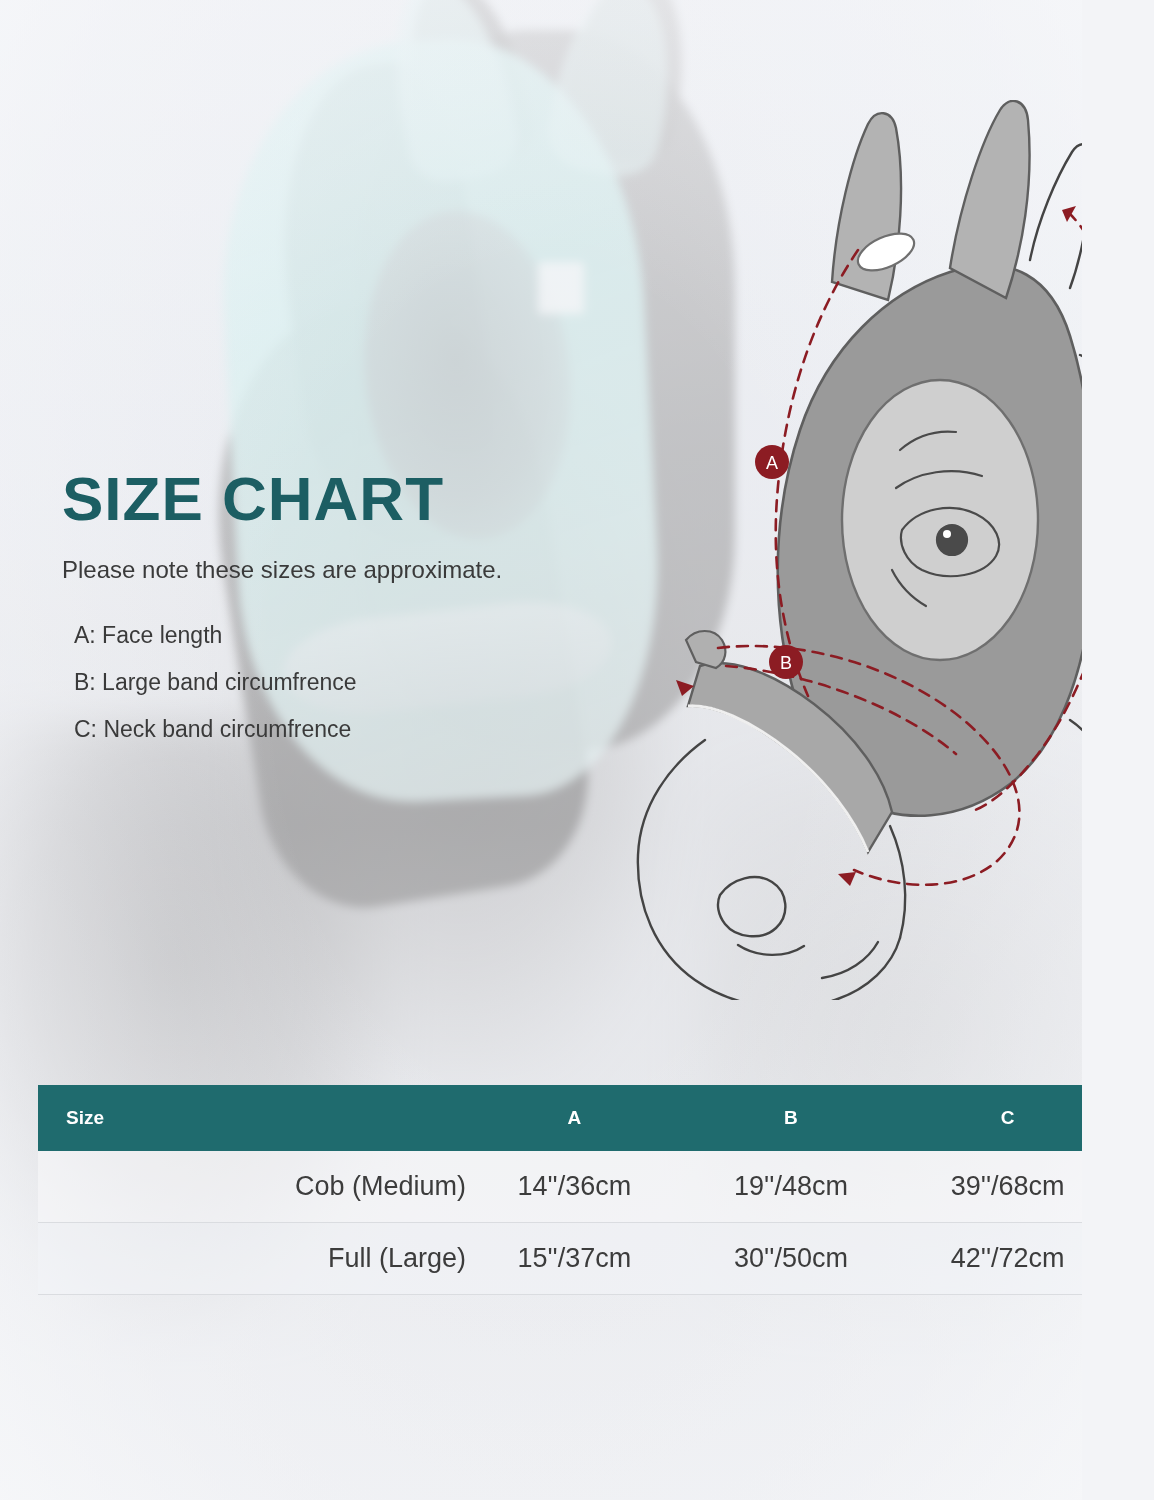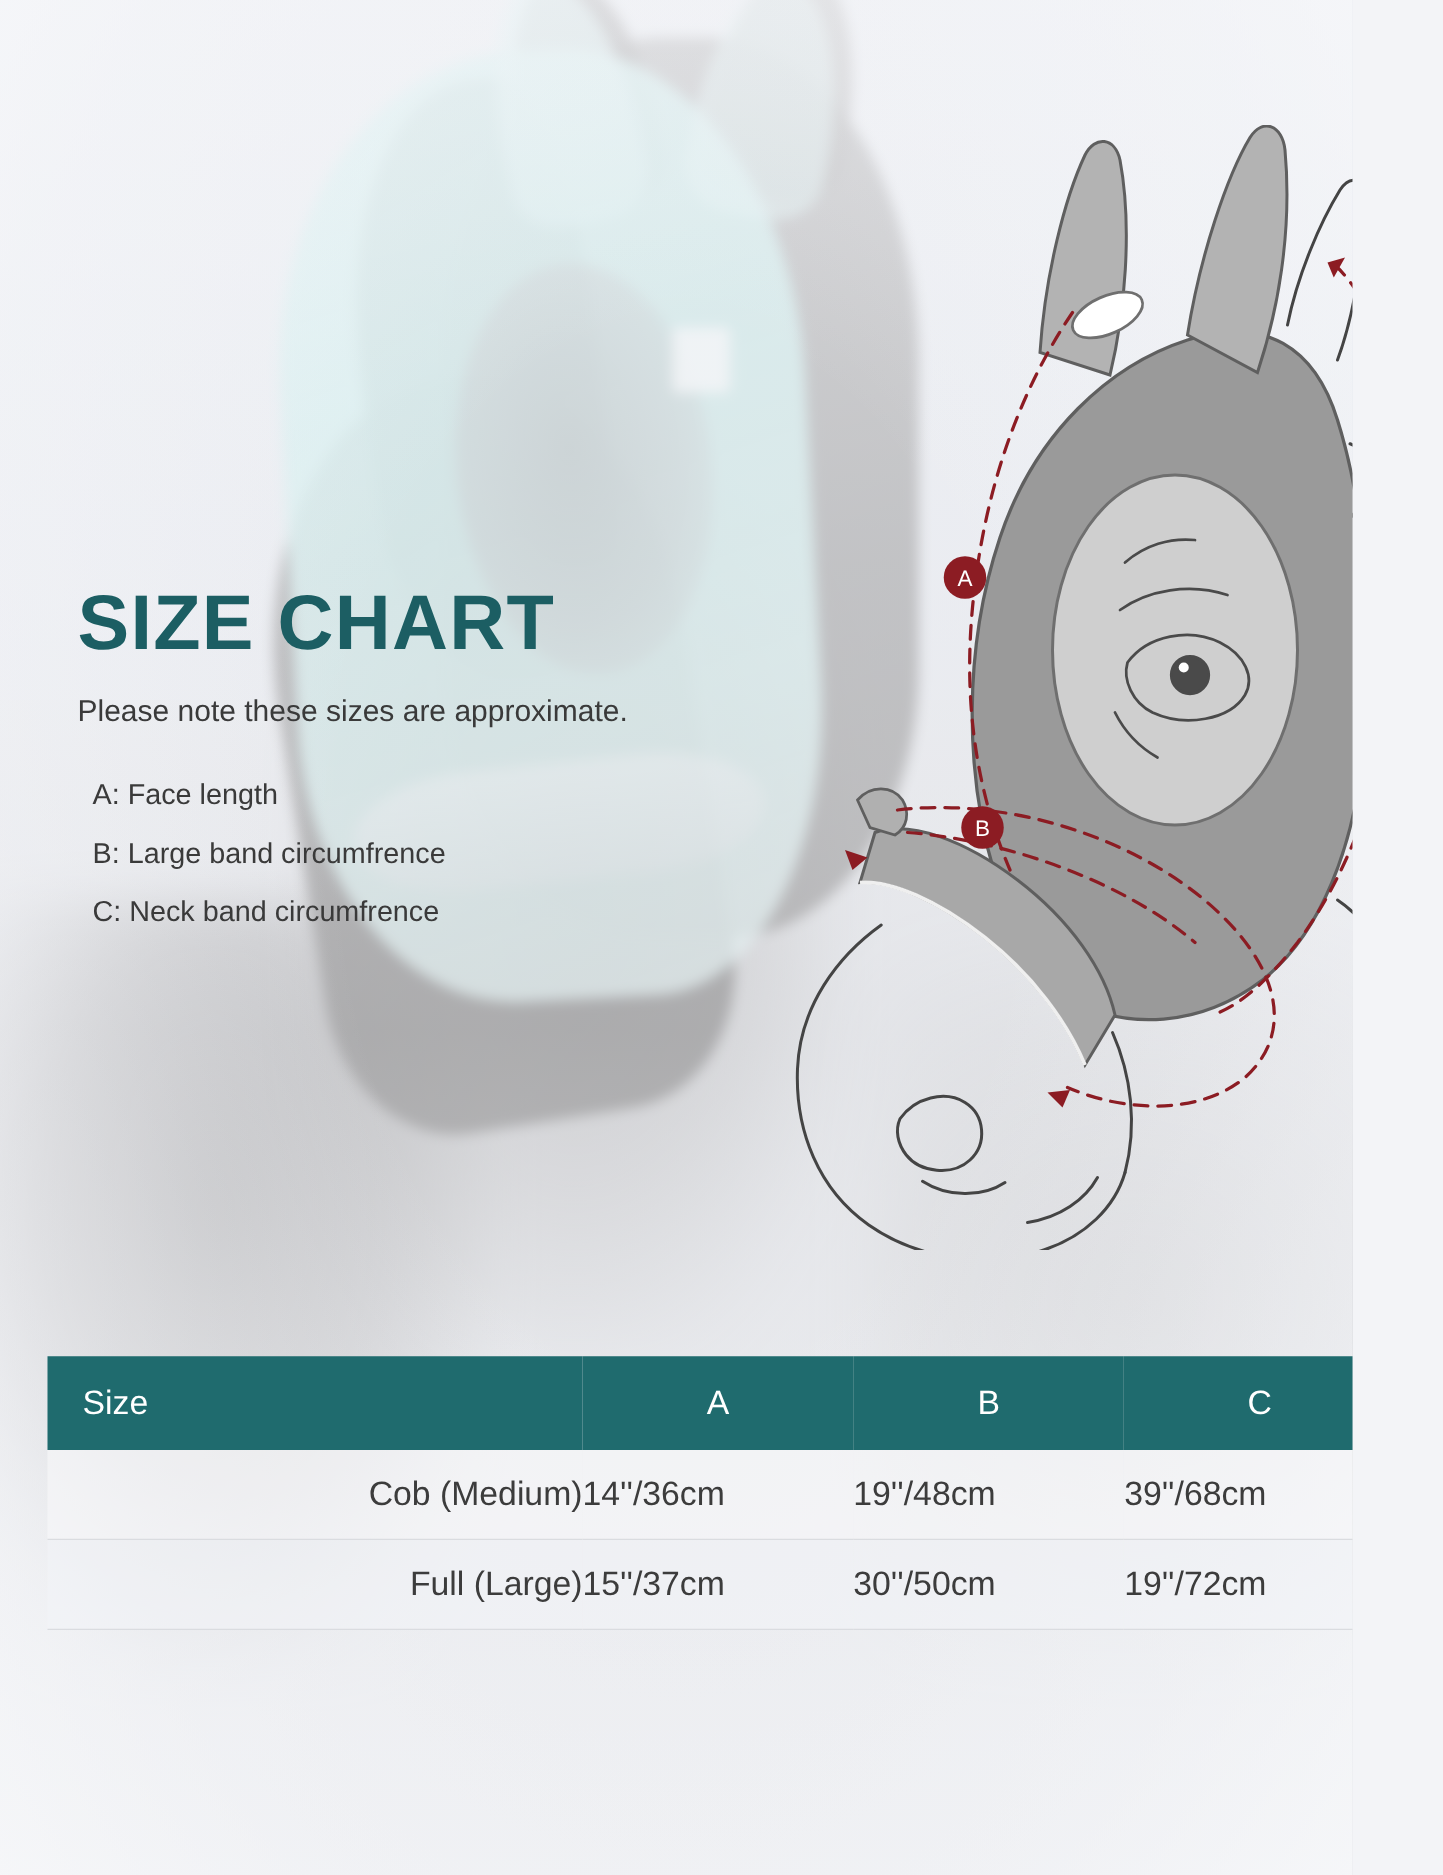--- a/index.html
+++ b/index.html
@@ -210,35 +210,35 @@
     position: absolute;
     left: 38px;
     top: 1085px;
     width: 1078px;
     border-collapse: collapse;
     background: rgba(255,255,255,0.0);
   }
   .size-table th {
     background: #1f6b6e;
     color: #ffffff;
-    font-weight: normal;
-    font-size: 27px;
+    font-weight: bold;
+    font-size: 19px;
     text-align: center;
     padding: 22px 0;
     border: none;
   }
   .size-table th.col-size {
     text-align: left;
     padding-left: 28px;
     width: 400px;
   }
   .size-table td {
     font-size: 27px;
     color: #3c3c3c;
-    text-align: left;
+    text-align: center;
     padding: 20px 0;
     background: rgba(249,250,251,0.55);
     border-bottom: 1px solid #dadce0;
   }
   .size-table td.col-size {
     text-align: right;
     padding-left: 28px;
   }
   .size-table tbody tr:nth-child(2) td {
     background: rgba(243,244,247,0.55);
@@ -373,18 +373,18 @@
       <tr>
         <td class="col-size">Cob (Medium)</td>
         <td>14''/36cm</td>
         <td>19''/48cm</td>
         <td>39''/68cm</td>
       </tr>
       <tr>
         <td class="col-size">Full (Large)</td>
         <td>15''/37cm</td>
         <td>30''/50cm</td>
-        <td>19''/72cm</td>
+        <td>42''/72cm</td>
       </tr>
     </tbody>
   </table>
 
 </div>
 
 </body></html>

